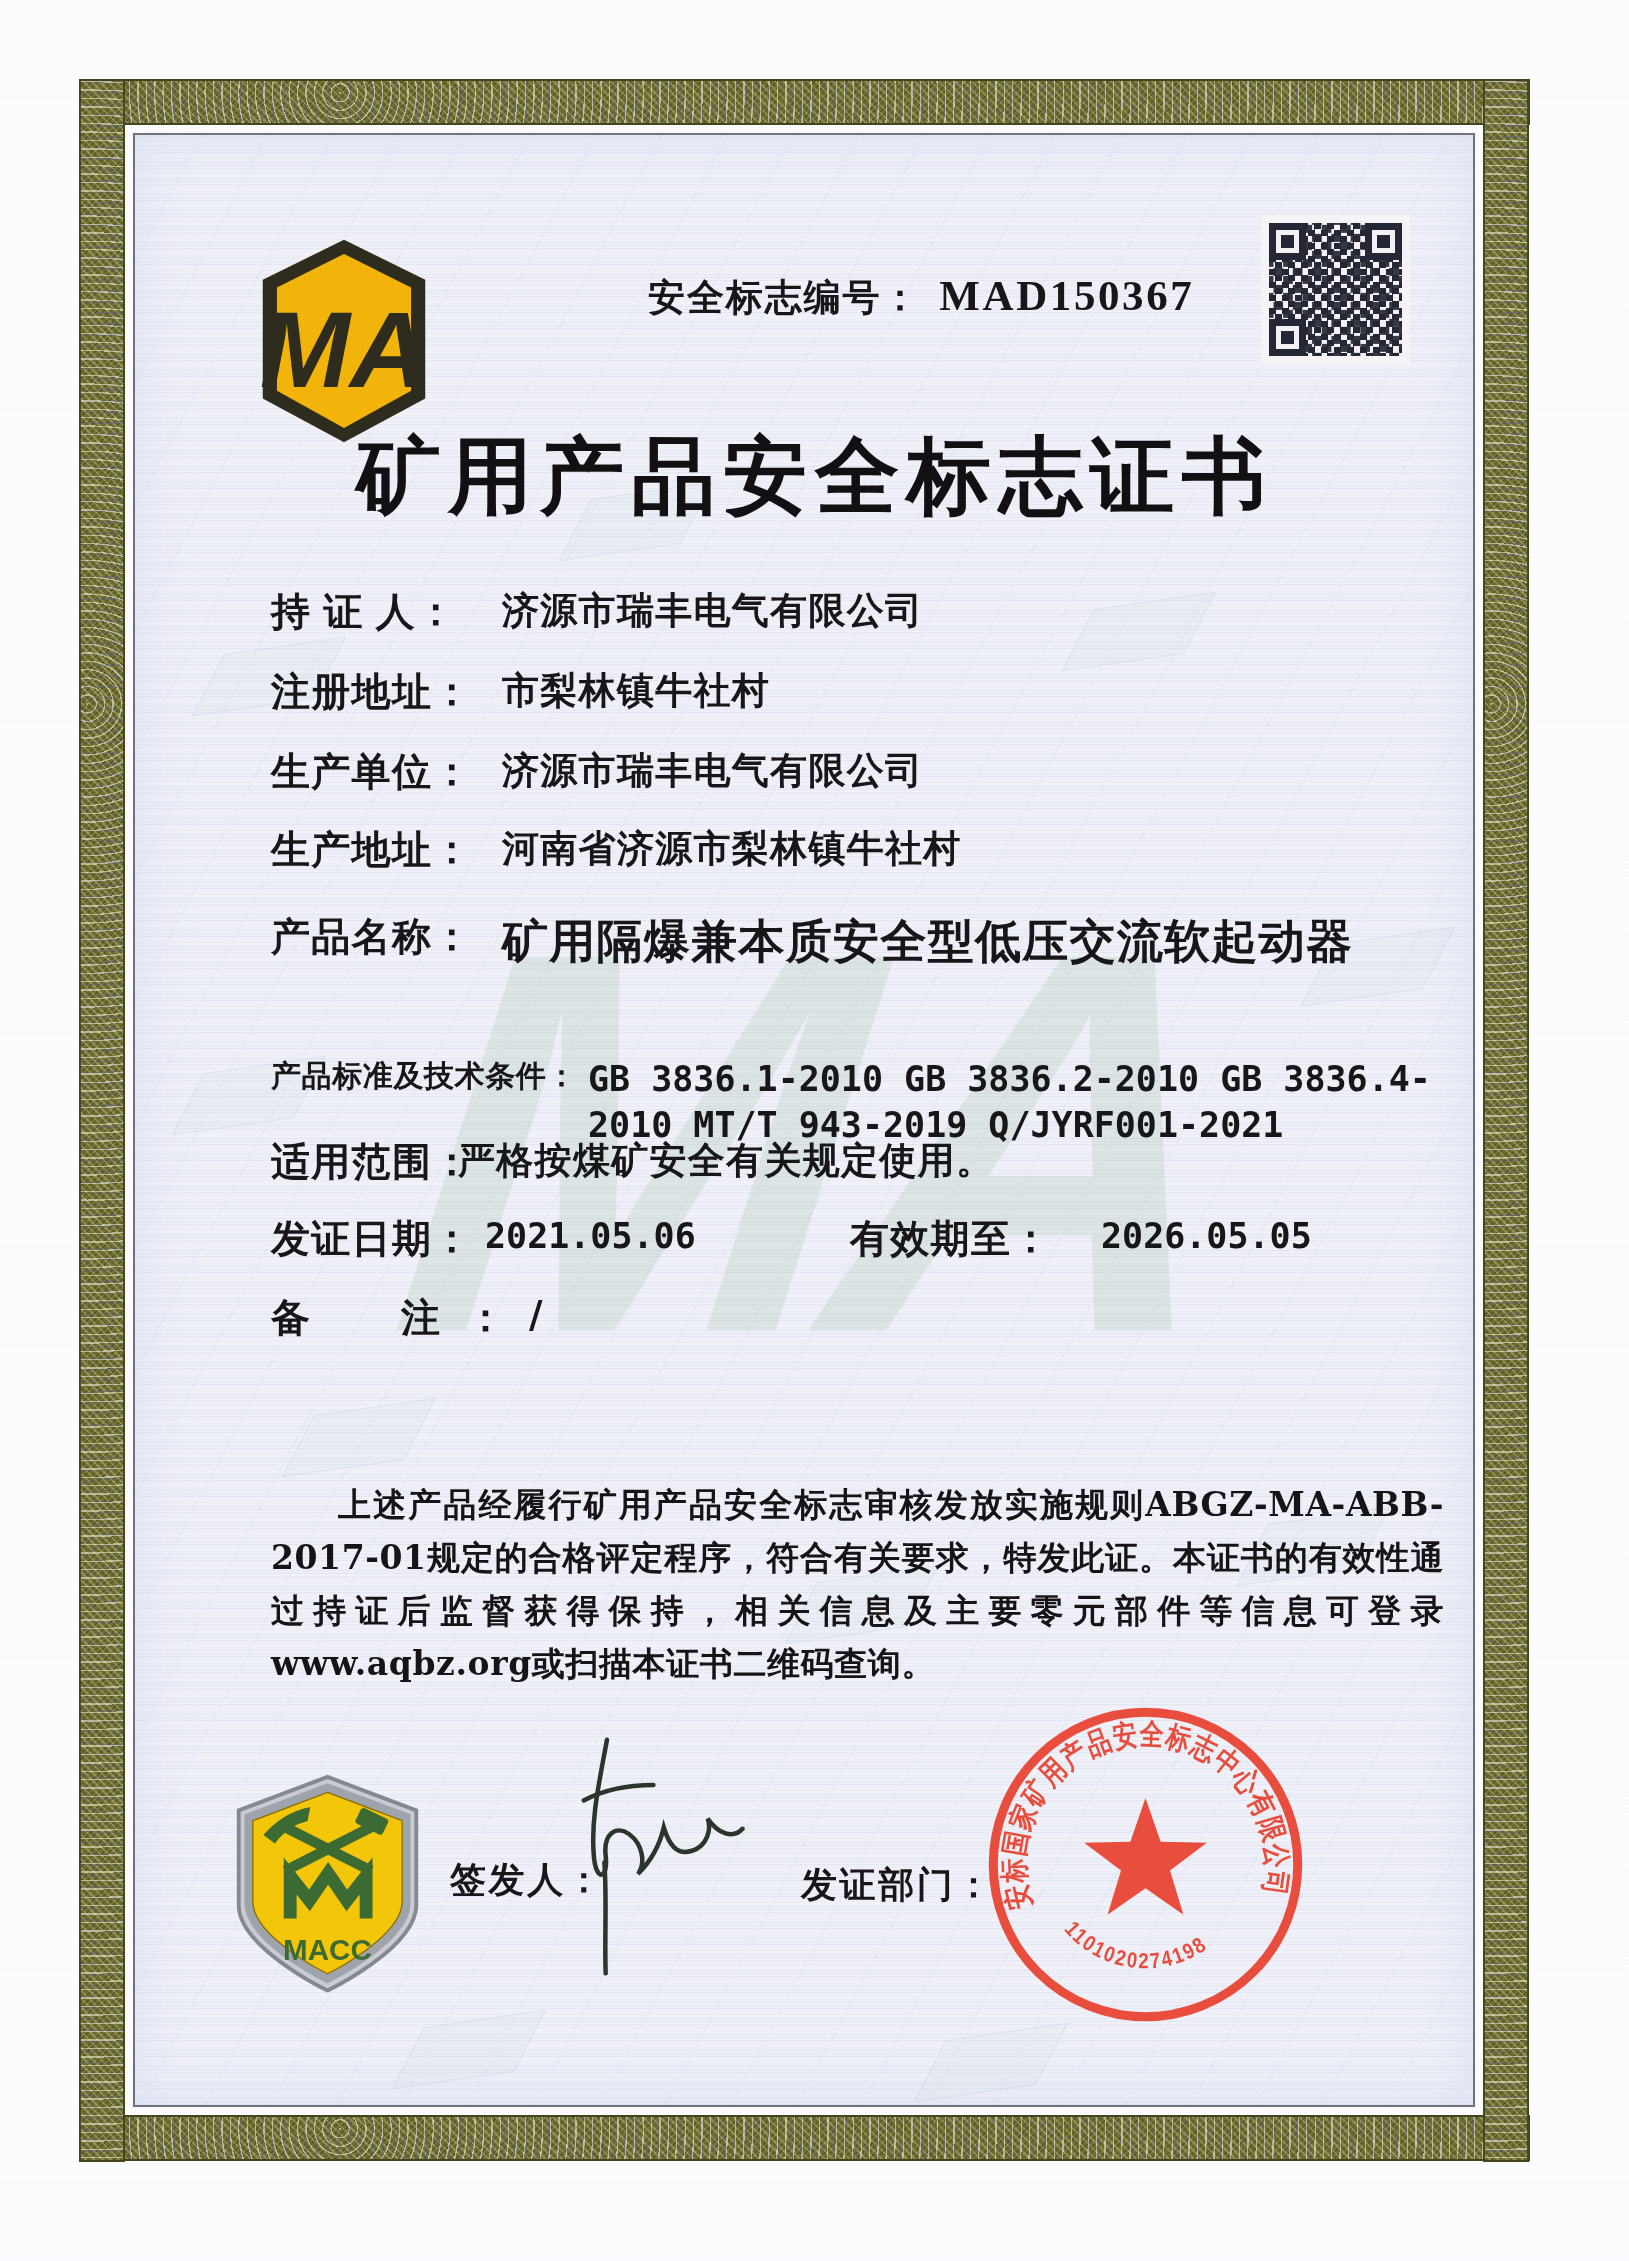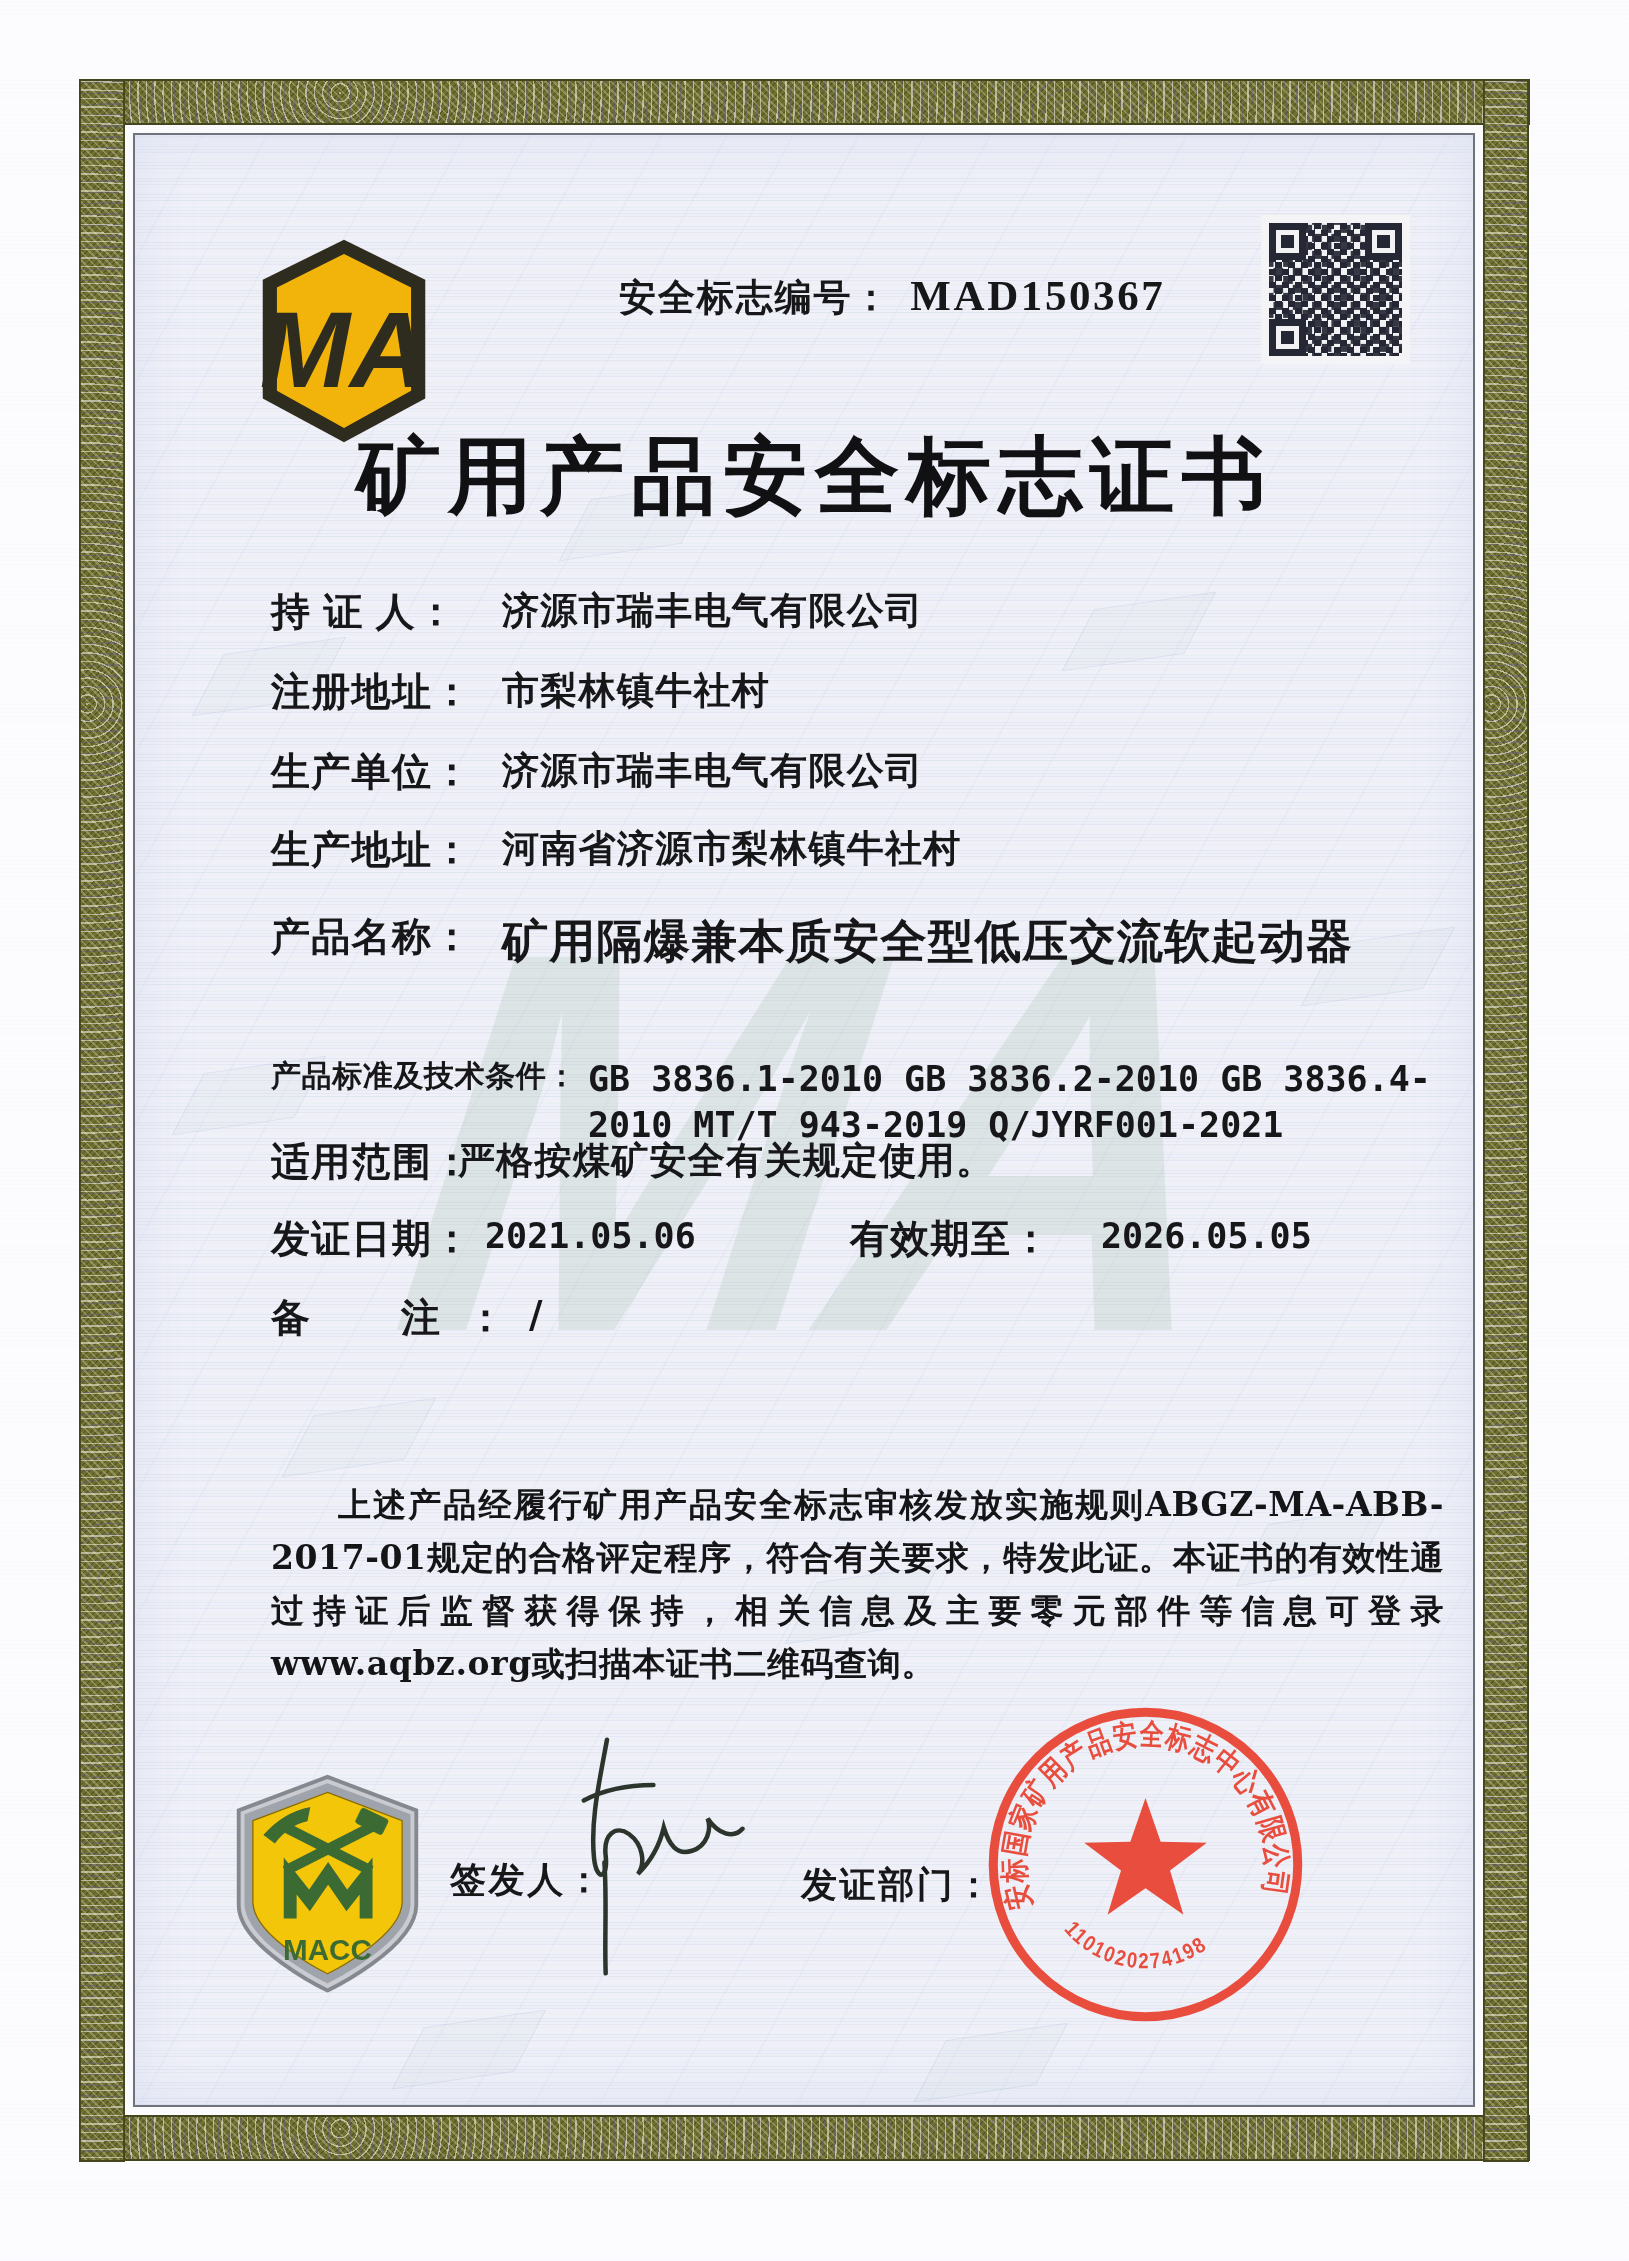--- a/index.html
+++ b/index.html
@@ -33,21 +33,21 @@
     font:italic 900 542px "Liberation Sans",sans-serif;line-height:1.05;
     color:rgba(158,186,162,.22);transform:skewX(-7deg);letter-spacing:-19.3px;user-select:none;
   }
   .wm-d{
     position:absolute;width:110px;height:61px;z-index:1;
     border:1.9px solid rgba(125,140,195,.13);
     transform:skewX(-34deg) rotate(-9deg);
     background:rgba(150,200,180,.05);
   }
   .hdr-line{position:absolute;left:619px;top:271px;z-index:5;white-space:nowrap;}
-  .hdr-label{font:700 37px "Liberation Sans",sans-serif;letter-spacing:1.9px;}
+  .hdr-label{font:700 37px "Liberation Sans",sans-serif;letter-spacing:1.9px;margin-left:29px;}
   .hdr-no{font:700 43px "Liberation Serif",serif;letter-spacing:2.6px;margin-left:19px;}
   .ma-badge{position:absolute;left:255px;top:237px;width:178px;height:208px;z-index:5;}
   .qr{position:absolute;left:1265px;top:219px;width:141px;height:141px;z-index:5;background:#f4f4f6;box-shadow:0 0 0 3.9px #f4f4f6;}
   .qr-grid{
     position:absolute;inset:3.9px;
     background:
       repeating-conic-gradient(rgba(37,40,52,.92) 0% 25%, rgba(255,255,255,0) 0% 50%) 4.5px 1.9px/19.3px 17px,
       repeating-conic-gradient(#252834 0% 25%, #f2f2f5 0% 50%) 0 0/13px 13px;
   }
   .qf{position:absolute;width:37px;height:37px;border:7px solid #252834;background:#f2f2f5;box-sizing:border-box;}

